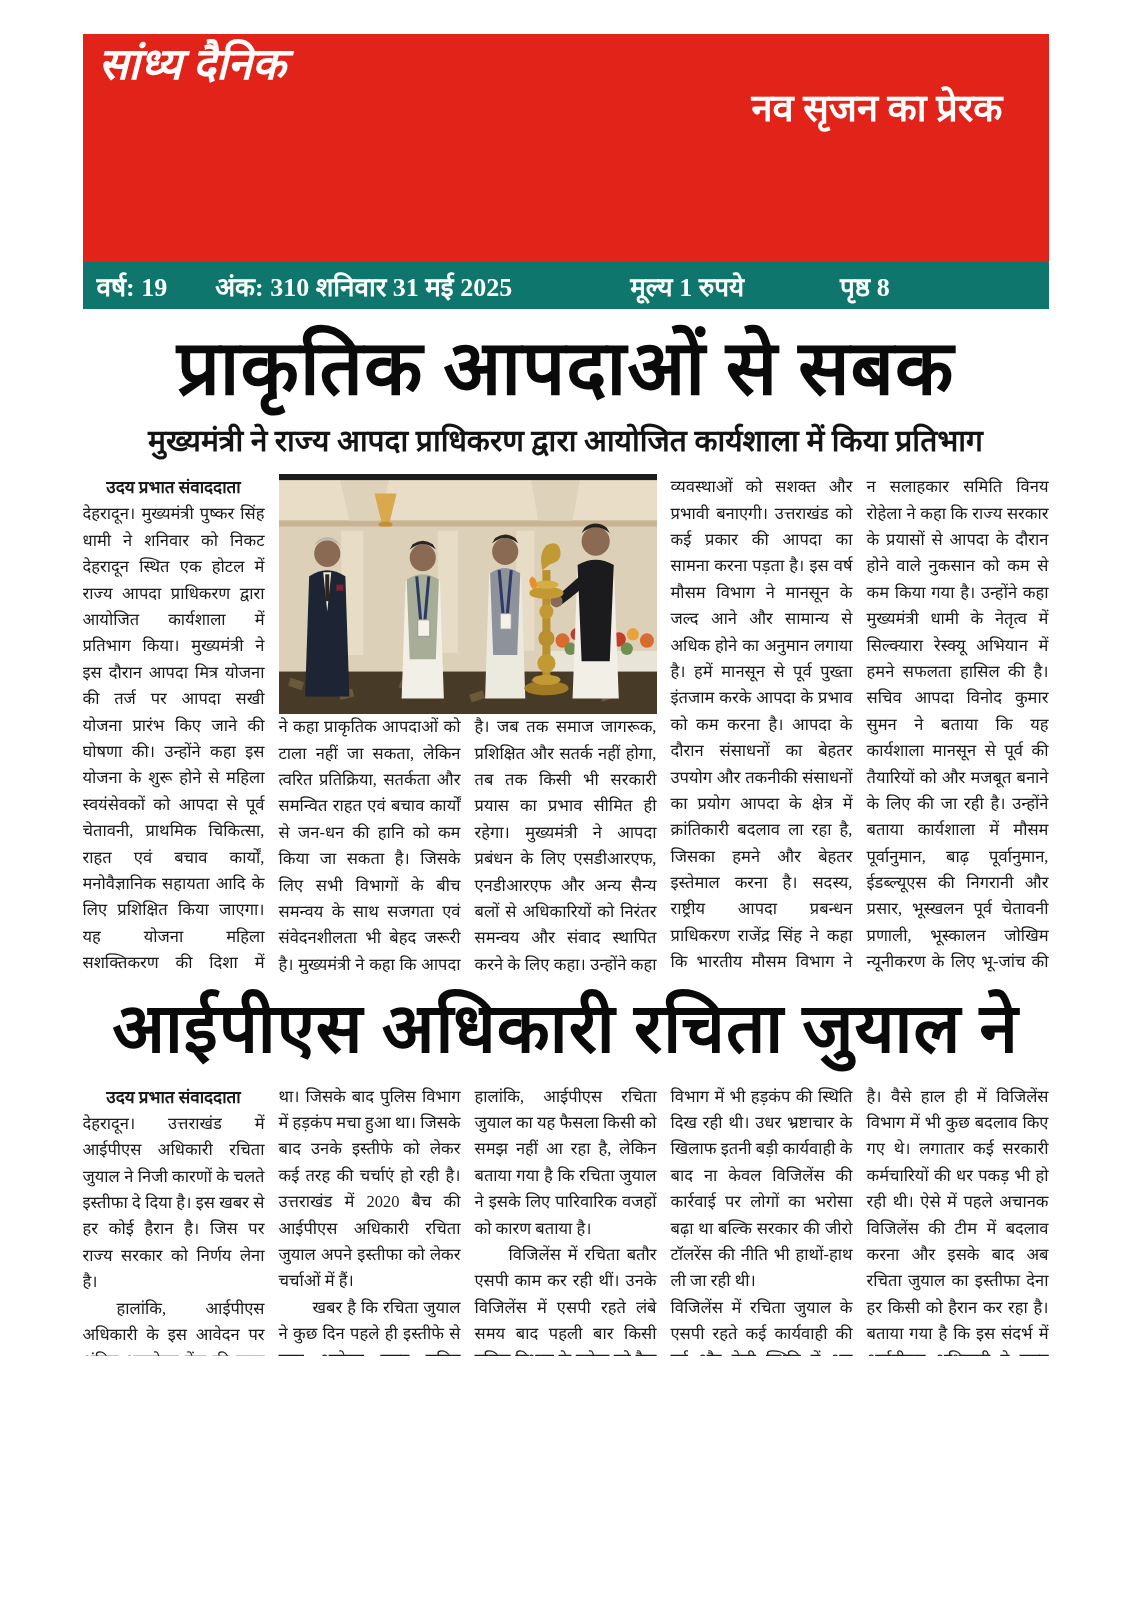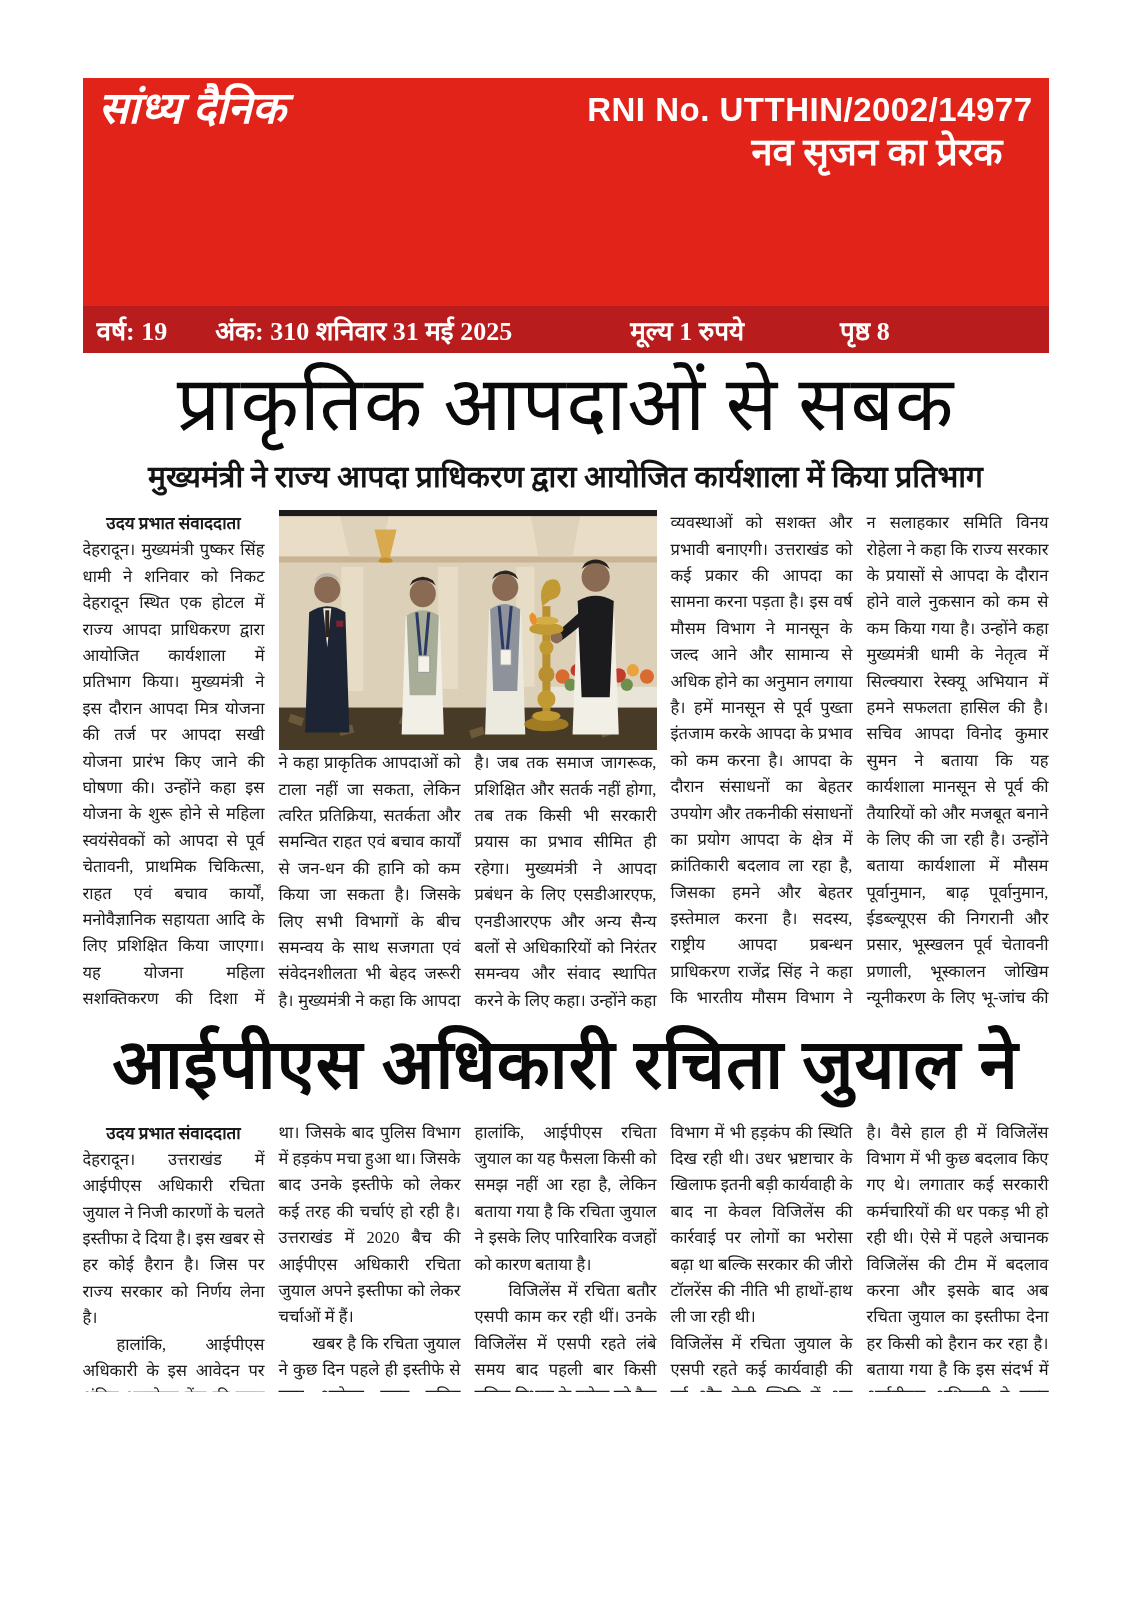--- a/index.html
+++ b/index.html
@@ -1,43 +1,43 @@
 <!DOCTYPE html>
 <html lang="hi"><head>
 <meta charset="utf-8">
 <style>
   html,body{margin:0;padding:0;background:#ffffff;}
   .page{
     width:1131px;height:1600px;background:#ffffff;position:relative;overflow:hidden;
     font-family:"Liberation Serif","DejaVu Serif",serif;color:#111;margin:0 auto;
   }
-  .content{width:966px;margin:0 auto;padding-top:78px;}
+  .content{width:966px;margin:0 auto;padding-top:34px;}
 
   
   .masthead{background:#e2231a;height:228px;color:#fff;box-sizing:border-box;
     padding:8px 16px 0 16px;position:relative;}
   .masthead-top{display:flex;justify-content:space-between;align-items:flex-start;}
   .edition-label{font-size:44px;font-weight:bold;font-style:italic;line-height:1.05;}
   .rni{font-size:33px;font-weight:bold;font-family:"Liberation Sans","DejaVu Sans",sans-serif;
     letter-spacing:.5px;line-height:1.2;padding-top:4px;}
   .paper-title{font-size:112px;font-weight:bold;text-align:center;line-height:1.0;
     margin-top:-14px;letter-spacing:2px;white-space:nowrap;}
   .tagline{font-size:38px;font-weight:bold;text-align:right;padding-right:30px;margin-top:-8px;}
 
   
-  .infobar{background:#b91c1c;height:47px;color:#fff;display:flex;align-items:center;
+  .infobar{background:#0f766e;height:47px;color:#fff;display:flex;align-items:center;
     font-size:26px;font-weight:bold;white-space:nowrap;overflow:hidden;}
   .infobar span{display:inline-block;}
   .ib-year{margin-left:14px;}
   .ib-issue{margin-left:48px;}
   .ib-price{margin-left:118px;}
   .ib-pages{margin-left:96px;}
 
   
-  .headline1{margin-top:4px;text-align:center;font-weight:normal;color:#0a0a0a;
+  .headline1{margin-top:12px;text-align:center;font-weight:bold;color:#0a0a0a;
     font-size:76px;line-height:1.24;letter-spacing:1px;}
   .subheadline{margin-top:4px;text-align:center;font-weight:bold;font-size:30px;color:#141414;}
   .headline2{margin-top:16px;text-align:center;font-weight:bold;color:#0a0a0a;
     font-size:69px;line-height:1.15;letter-spacing:1px;}
 
   
   .article{display:grid;grid-template-columns:repeat(5,1fr);column-gap:14px;
     margin-top:14px;text-align:justify;}
   .article-1{grid-template-rows:240px auto;height:500px;overflow:hidden;}
   .article-2{height:272px;overflow:hidden;}
@@ -55,21 +55,20 @@
 </style>
 </head>
 <body>
 
 <div class="page">
   <div class="content">
 
     <div class="masthead">
       <div class="masthead-top">
         <div class="edition-label">सांध्य दैनिक</div>
-        <div class="rni">RNI No. UTTHIN/2002/14977</div>
       </div>
       <div class="tagline">नव सृजन का प्रेरक</div>
     </div>
 
     <div class="infobar">
       <span class="ib-year">वर्ष: 19</span>
       <span class="ib-issue">अंक: 310 शनिवार 31 मई 2025</span>
       <span class="ib-price">मूल्य 1 रुपये</span>
       <span class="ib-pages">पृष्ठ 8</span>
     </div>

